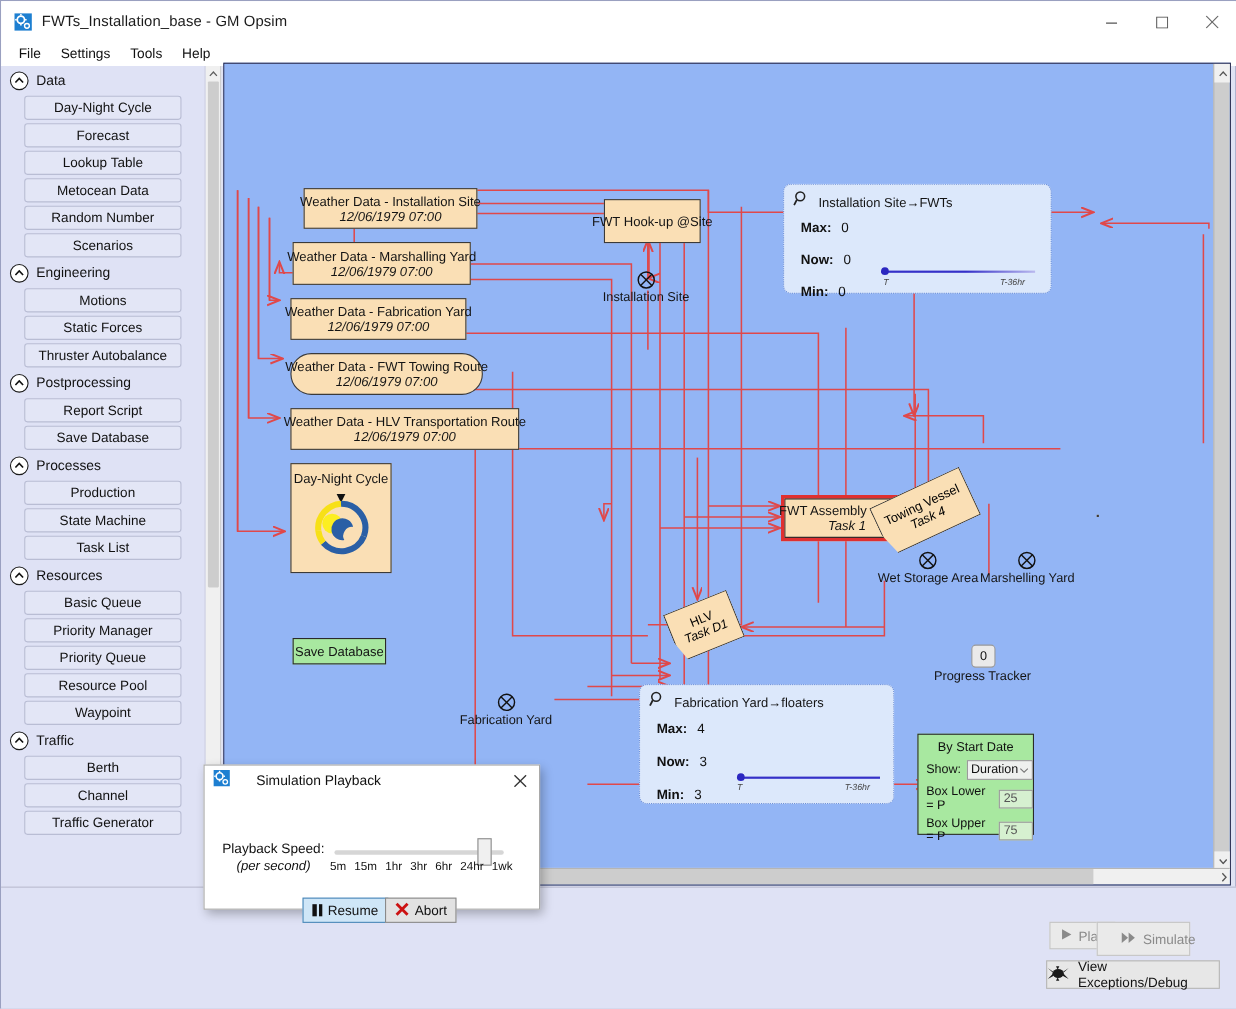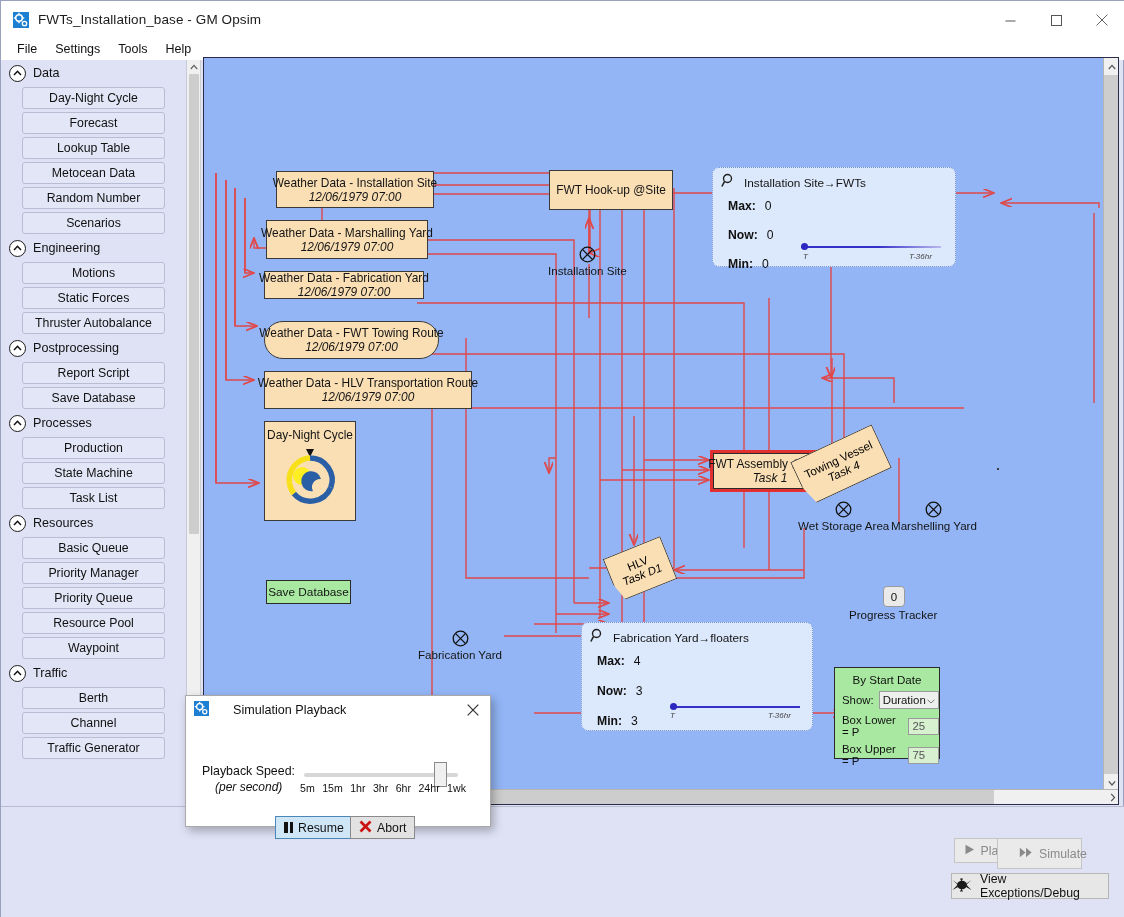--- a/index.html
+++ b/index.html
@@ -439,34 +439,34 @@
 
 
       <div class="node" style="left:60px; top:113px; width:158px; height:37px;margin-left:12px;">
         <div class="l1">Weather Data - Installation Site</div>
         <div class="l2">12/06/1979 07:00</div>
       </div>
       <div class="node" style="left:62px; top:162px; width:162px; height:39px;">
         <div class="l1">Weather Data - Marshalling Yard</div>
         <div class="l2">12/06/1979 07:00</div>
       </div>
-      <div class="node" style="left:60px; top:213px; width:160px; height:28px;">
+      <div class="node" style="left:60px; top:213px; width:160px; height:38px;">
         <div class="l1">Weather Data - Fabrication Yard</div>
         <div class="l2">12/06/1979 07:00</div>
       </div>
       <div class="node" style="left:60px; top:263px; width:175px; height:38px;border-radius:19px;">
         <div class="l1">Weather Data - FWT Towing Route</div>
         <div class="l2">12/06/1979 07:00</div>
       </div>
       <div class="node" style="left:60px; top:313px; width:208px; height:38px;">
         <div class="l1">Weather Data - HLV Transportation Route</div>
         <div class="l2">12/06/1979 07:00</div>
       </div>
 
-      <div class="node" style="left:345px; top:112px; width:124px; height:40px;">
+      <div class="node" style="left:345px; top:123px; width:88px; height:40px;">
         <div class="l1">FWT Hook-up @Site</div>
       </div>
 
       <div class="node sel" style="left:506px; top:392px; width:120px; height:42px;">
         <div class="l1">FWT Assembly @Quay</div>
         <div class="l2">Task 1</div>
       </div>
 
       <div class="node" style="left:60px; top:363px; width:92px; height:100px; justify-content:flex-start; padding-top:6px;">
         <div class="l1">Day-Night Cycle</div>

